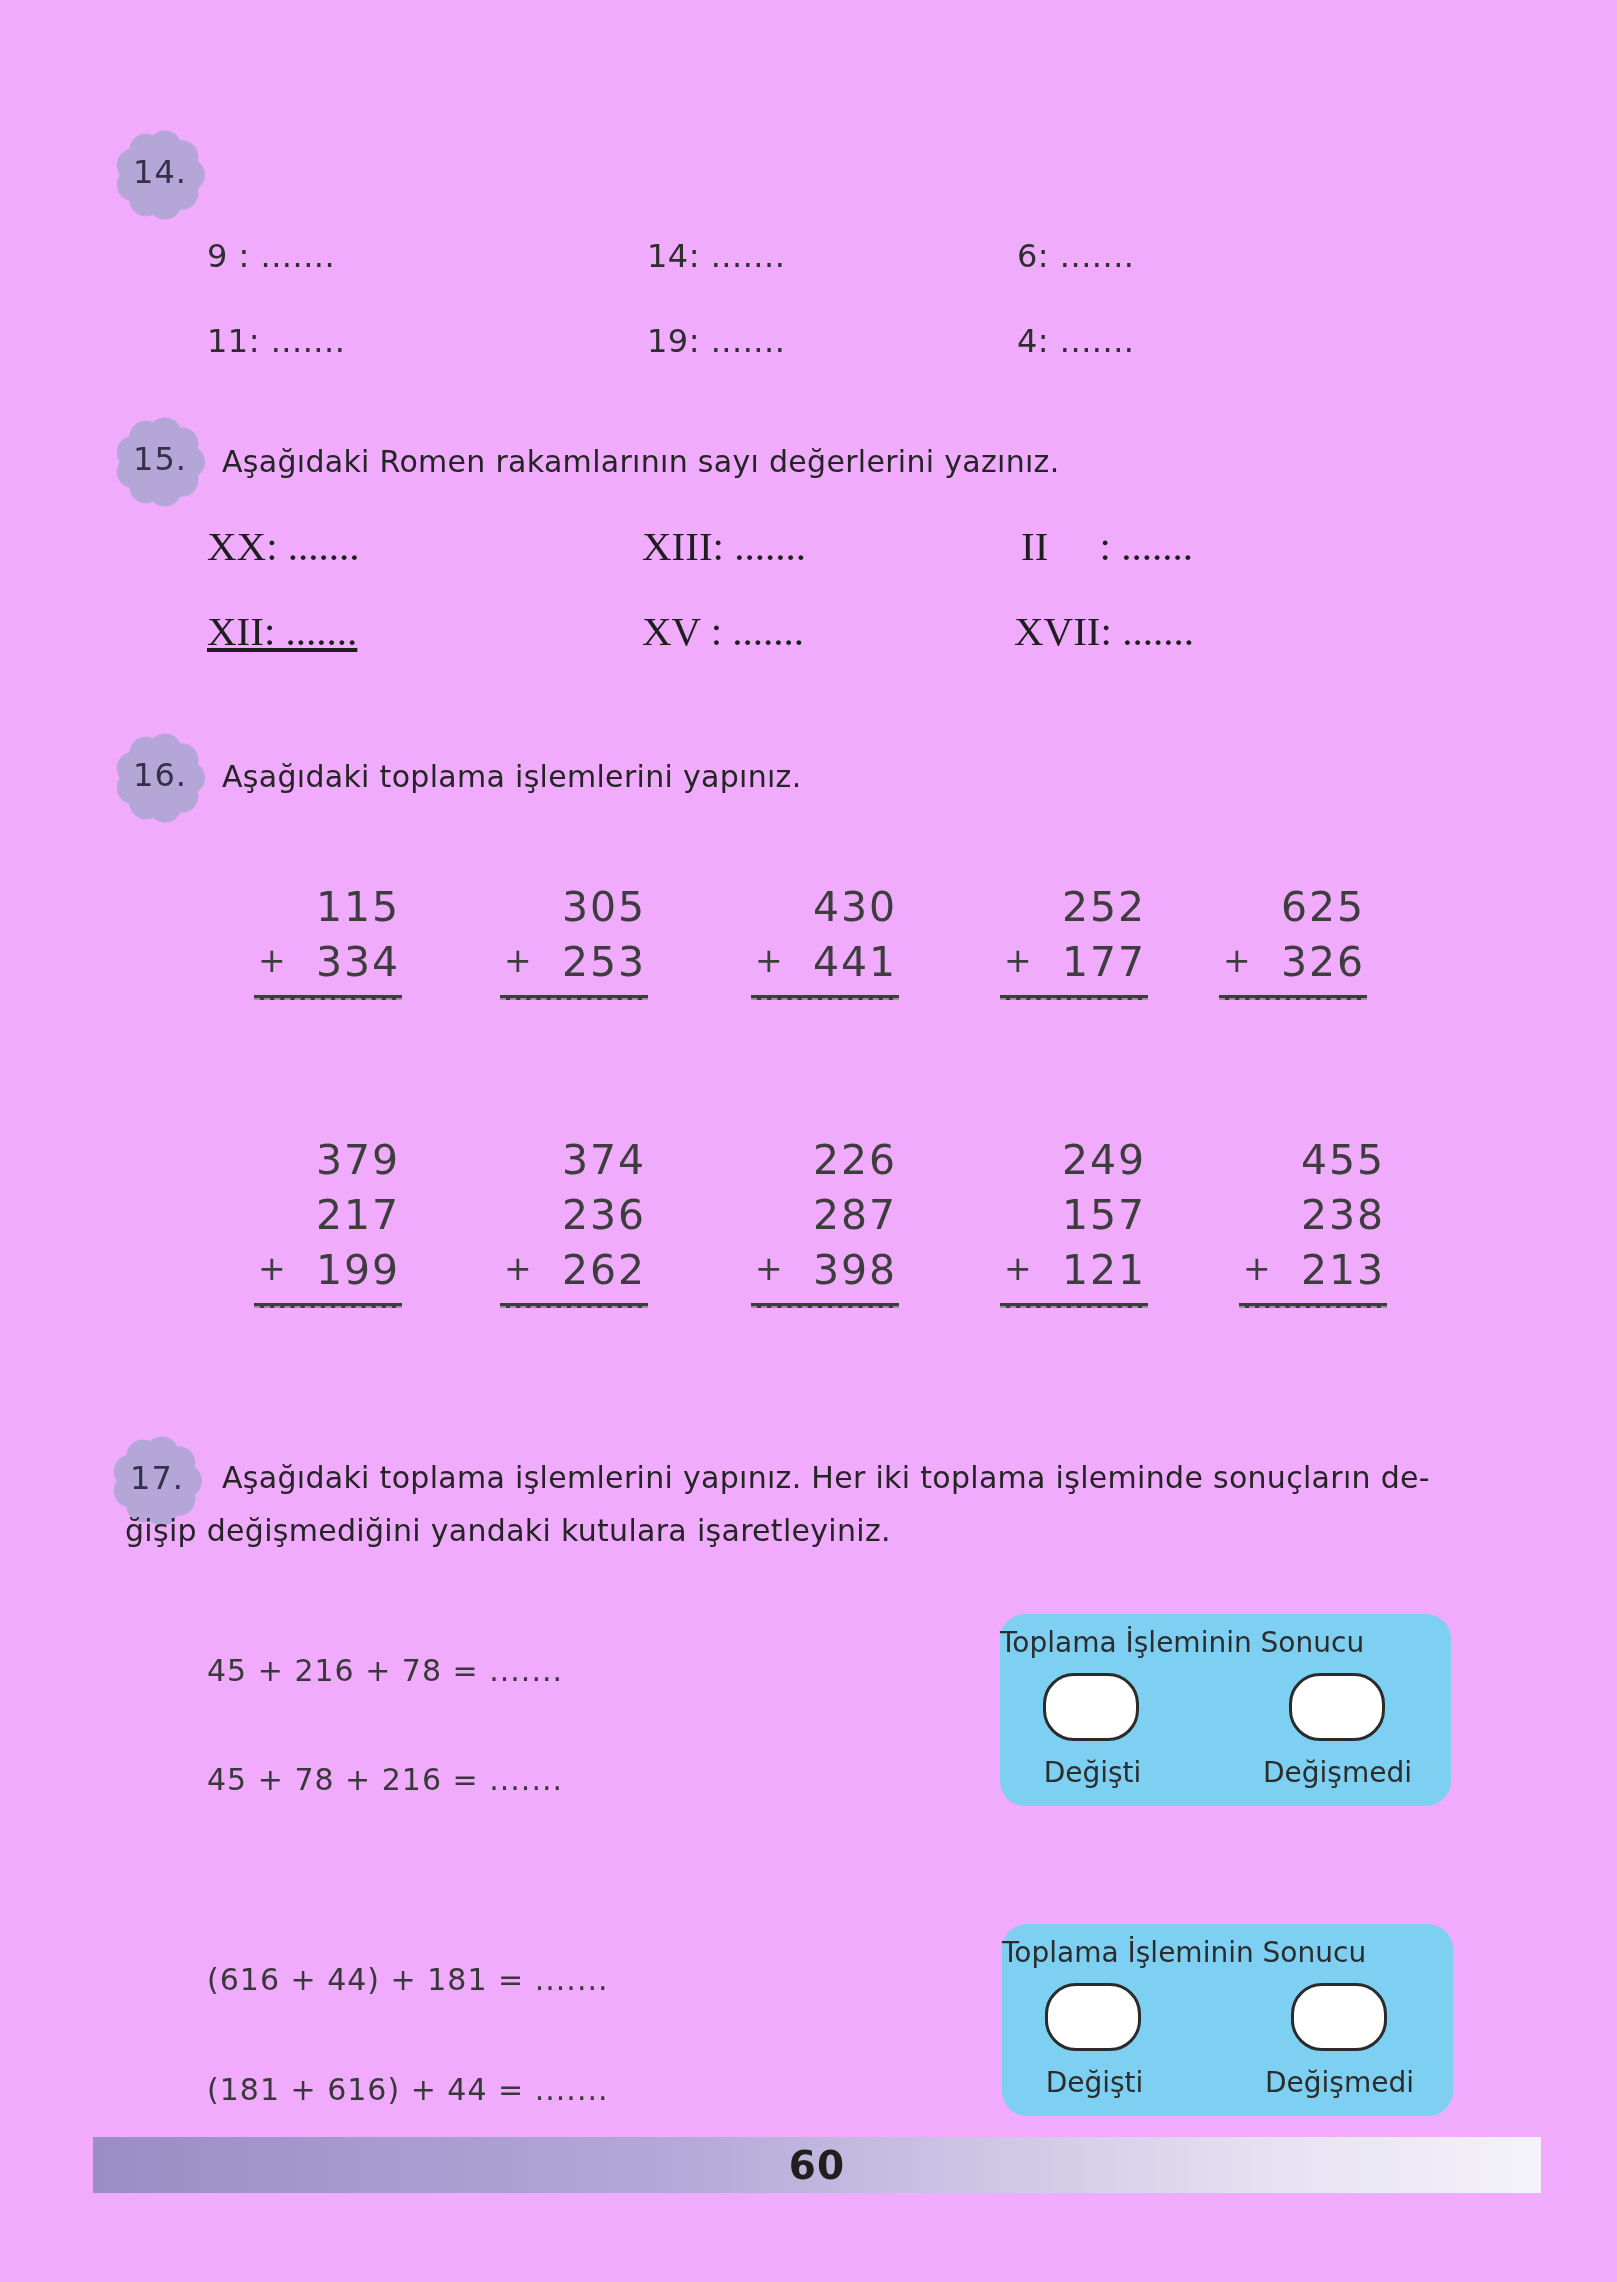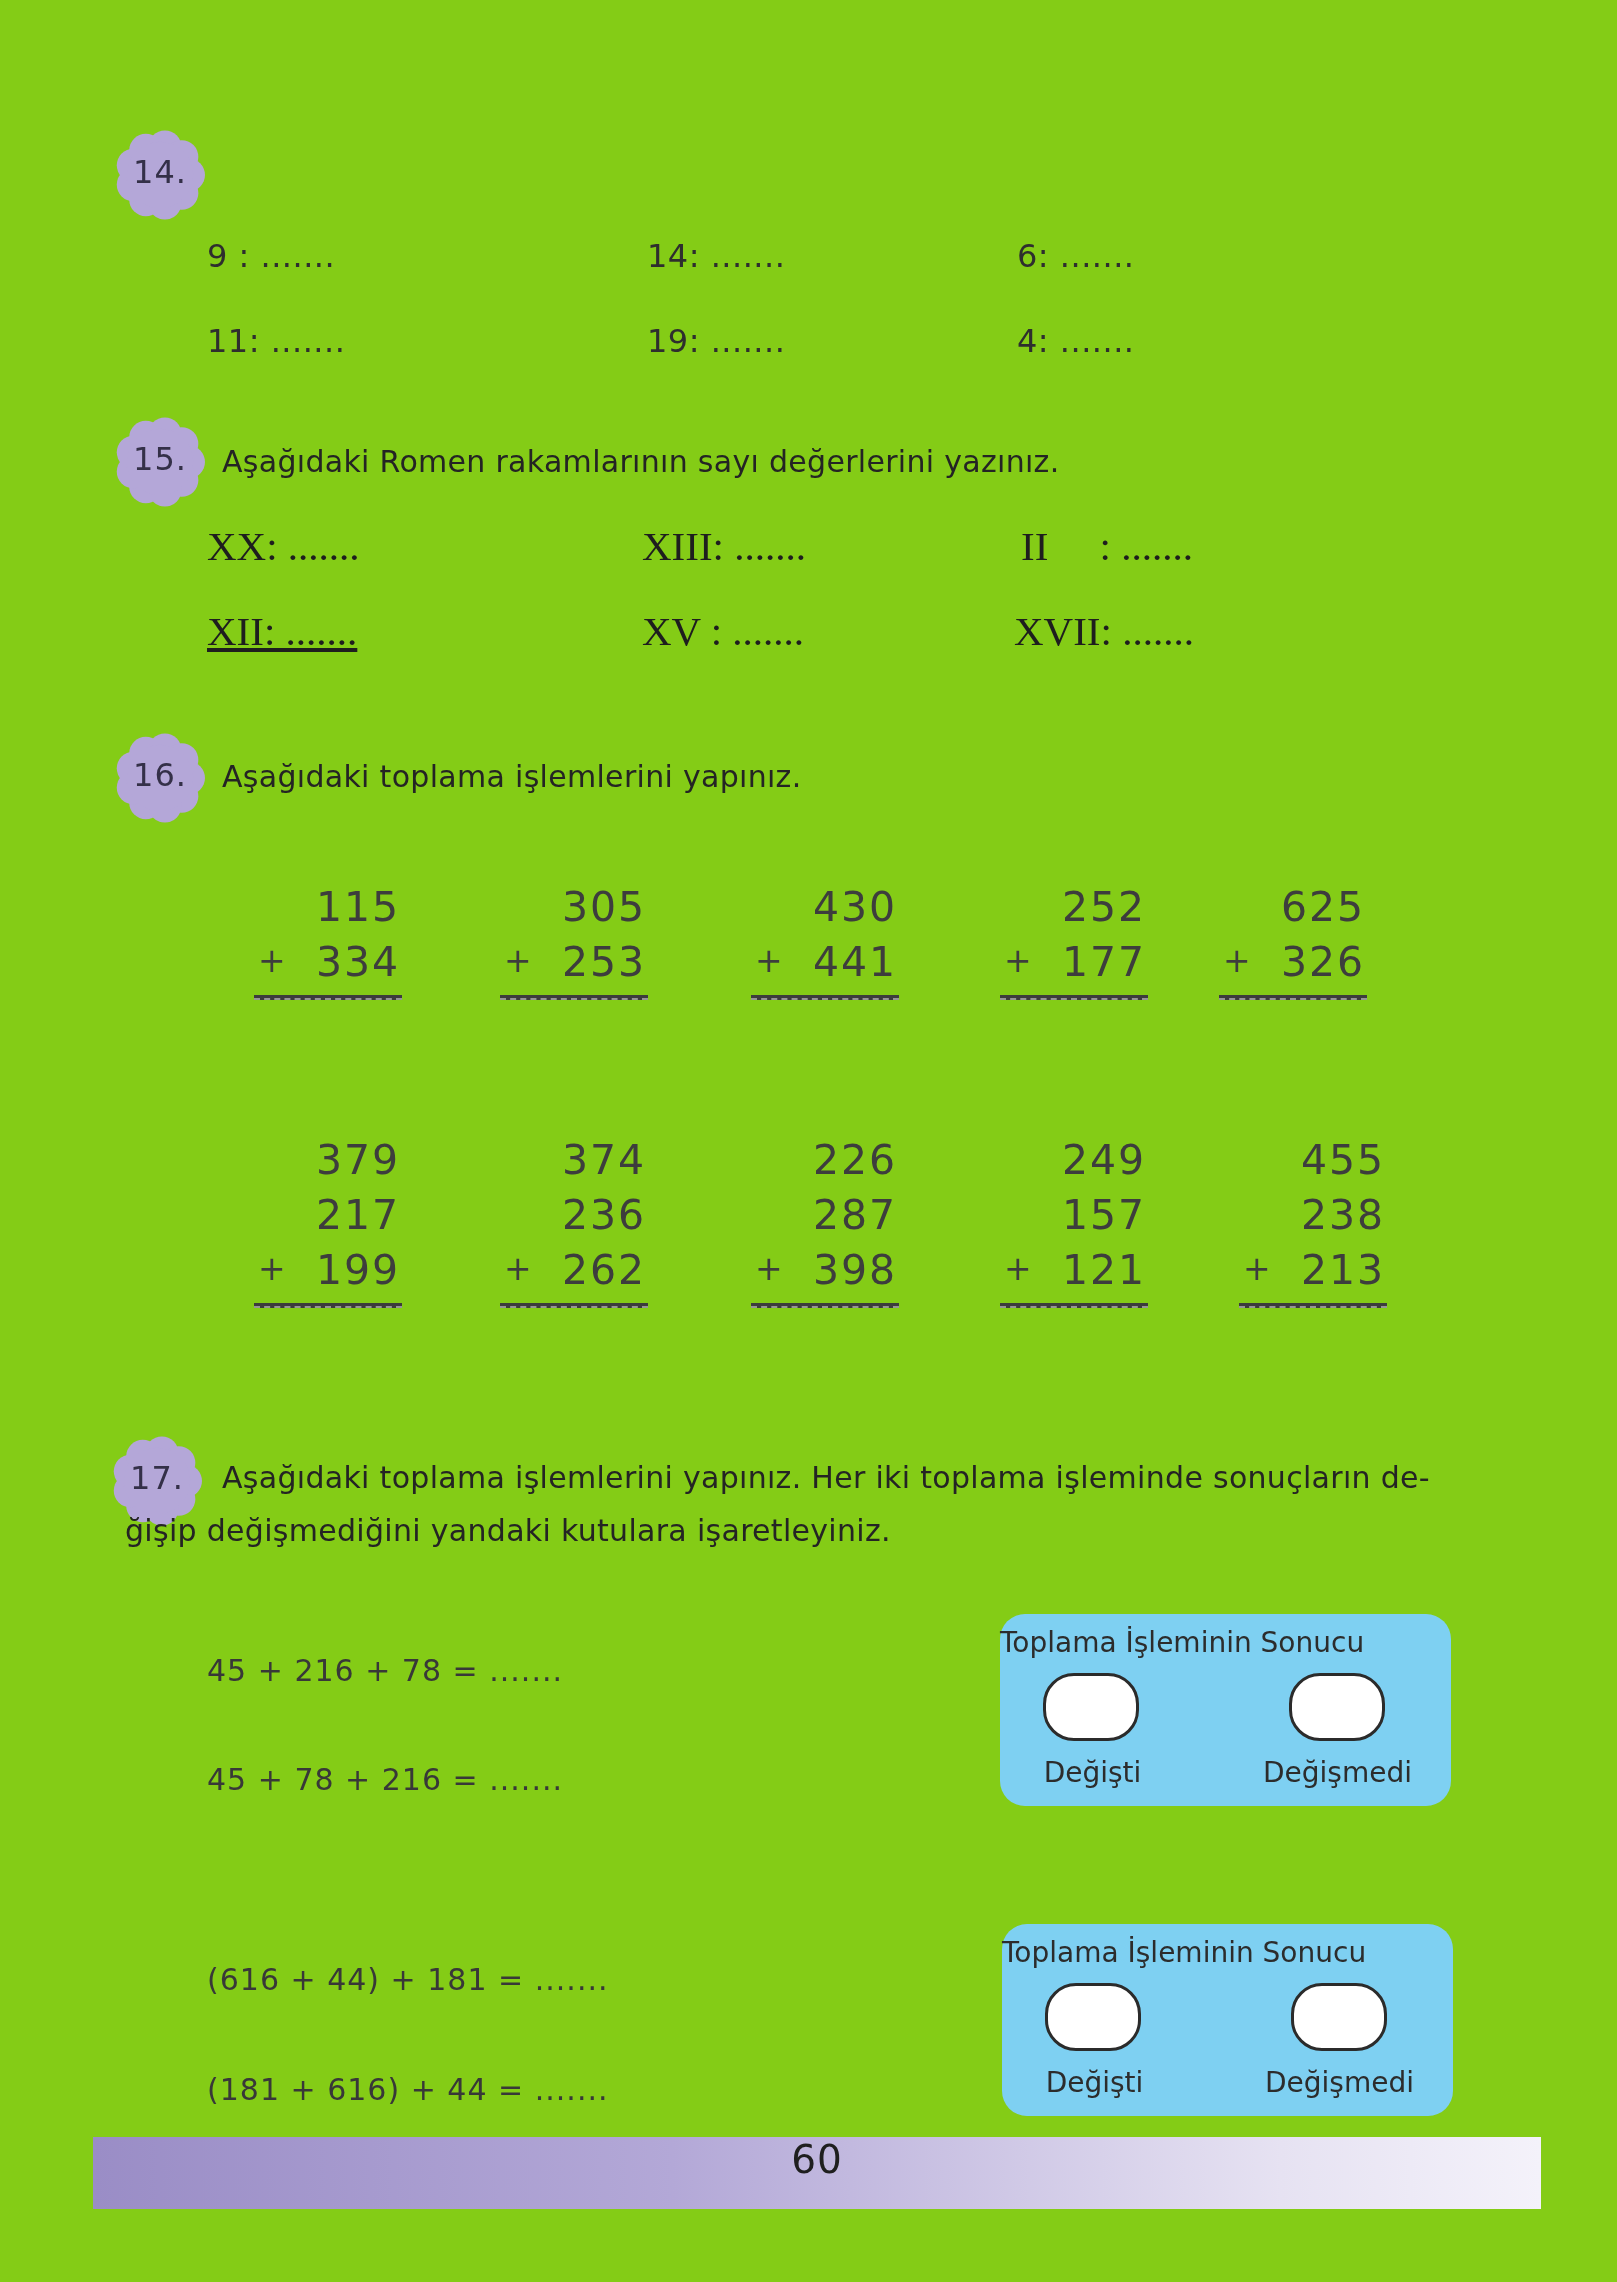--- a/index.html
+++ b/index.html
@@ -1,17 +1,17 @@
 <!DOCTYPE html>
 <html><head>
 <meta charset="utf-8">
 <style>
   html,body{margin:0;padding:0;background:#ffffff;}
   #page{
-    position:relative;width:1618px;height:2282px;background:#84cc16;overflow:hidden;
+    position:relative;width:1618px;height:2282px;background:#f0abfc;overflow:hidden;
     font-family:"DejaVu Sans",sans-serif;color:#2d2d2d;
   }
   .abs{position:absolute;}
   
   .badge{width:90px;height:90px;}
   .badge .num{
     position:absolute;left:0;top:0;width:90px;height:84px;
     display:flex;align-items:center;justify-content:center;
     font-size:32px;color:#343048;letter-spacing:1px;
   }
@@ -29,23 +29,23 @@
   .bluebox{background:#7ed0f2;border-radius:25px;width:451px;height:192px;}
   .bluebox .btitle{position:absolute;left:0;top:11.7px;width:100%;text-align:left;
                    font-size:28px;color:#2c2c2c;white-space:nowrap;}
   .oval{position:absolute;top:59px;width:96px;height:68px;background:#ffffff;
         border:3.9px solid #2b2b2b;border-radius:31px;box-sizing:border-box;}
   .oval.left{left:43px;} .oval.right{left:289px;}
   .blabel{position:absolute;top:142px;font-size:28px;color:#2c2c2c;white-space:nowrap;}
   .blabel.left{left:39px;width:107px;text-align:center;}
   .blabel.right{left:263px;width:146px;text-align:center;}
   
-  .pagebar{left:93px;top:2137px;width:1448px;height:72px;
+  .pagebar{left:93px;top:2137px;width:1448px;height:56px;
            background:linear-gradient(90deg,#9a8dc6 0%,#b3a8d7 40%,#e6e2f2 82%,#f4f2fa 100%);
-           display:flex;justify-content:center;}
+           display:flex;align-items:center;justify-content:center;font-weight:bold;}
   .pagenum{font-size:39px;color:#1f1f1f;letter-spacing:1px;}
 </style>
 </head>
 <body>
 
 <div id="page">
 
   <div class="abs badge" style="left:115px;top:130px;">
     <svg width="90" height="90" viewBox="0 0 92 92">
       <g fill="#b4a7d8">

